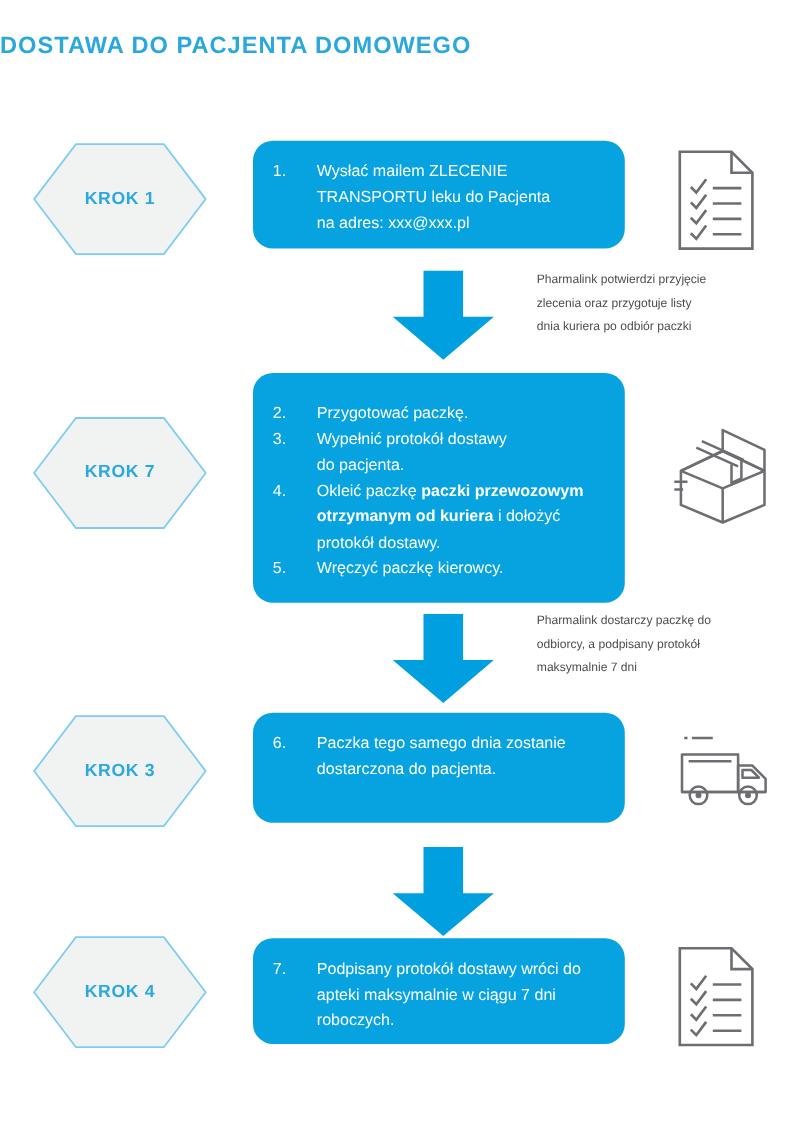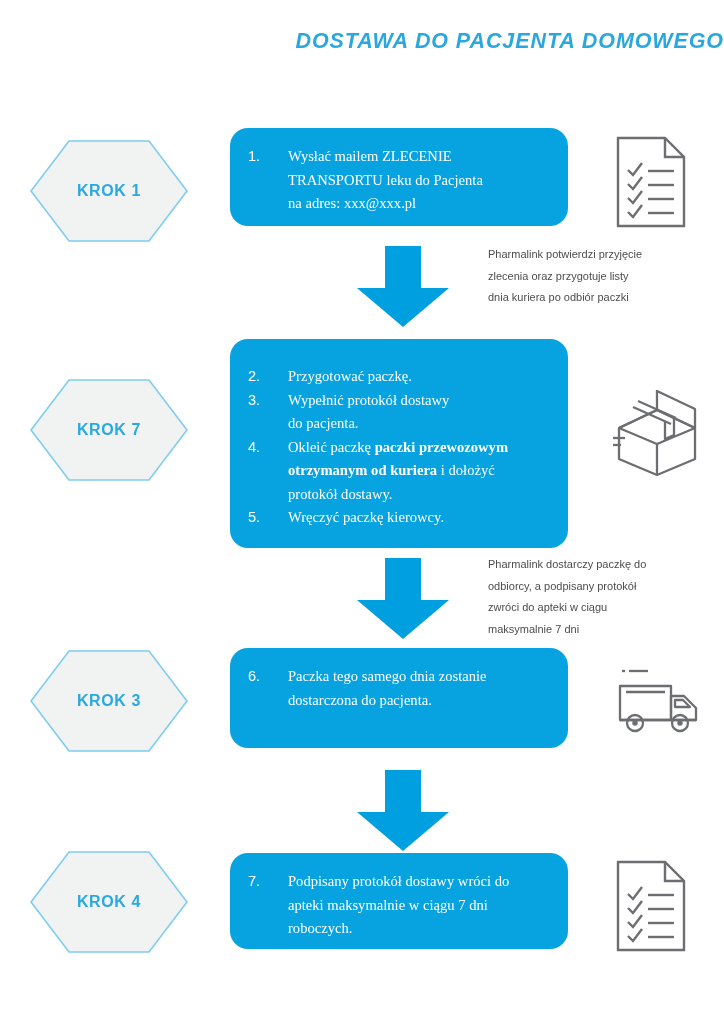--- a/index.html
+++ b/index.html
@@ -15,22 +15,21 @@
     font-family: "Liberation Sans", sans-serif;
     color: #4a4a4a;
   }
 
   
   .title-block {
     position: absolute;
     left: 0;
     top: 28px;
     width: 724px;
-    text-align: right;
-    font-style: italic;
+    text-align: left;
   }
   .title-line {
     font-family: "Liberation Sans", sans-serif;
     font-weight: bold;
     font-size: 21.5px;
     letter-spacing: 0.9px;
     color: #2aa8de;
     line-height: 27px;
     white-space: nowrap;
   }
@@ -78,21 +77,20 @@
     color: #ffffff;
   }
   .step-num {
     width: 40px;
     flex: 0 0 40px;
     font-size: 14.6px;
     line-height: 23.5px;
   }
   .step-text {
     flex: 1 1 auto;
-    font-family: Liberation Serif, serif;
   }
   .step-text b { font-weight: bold; }
 
   
   .arrow {
     position: absolute;
     width: 96px;
     height: 82px;
   }
 
@@ -110,21 +108,21 @@
     position: absolute;
   }
 </style>
 </head>
 <body>
 
 <div class="title-block">
   <div class="title-line">DOSTAWA DO PACJENTA DOMOWEGO</div>
 </div>
 
-<div class="hex" style="left:30px; top:140px;">
+<div class="hex" style="left:30px; top:130px;">
   <svg class="hex-shape" viewBox="0 0 158 102">
     <polygon points="39,1 119,1 157,51 119,101 39,101 1,51" fill="#f1f2f2" stroke="#7ecdf0" stroke-width="1.6"></polygon>
   </svg>
   <span class="hex-label">KROK 1</span>
 </div>
 
 <div class="hex" style="left:30px; top:379px;">
   <svg class="hex-shape" viewBox="0 0 158 102">
     <polygon points="39,1 119,1 157,51 119,101 39,101 1,51" fill="#f1f2f2" stroke="#7ecdf0" stroke-width="1.6"></polygon>
   </svg>
@@ -243,21 +241,20 @@
 
 <div class="arrow" style="left:355px; top:558px;">
   <svg width="96" height="82" viewBox="0 0 96 82">
     <polygon points="30,0 66,0 66,42 94,42 48,81 2,42 30,42" fill="#00a0e0"></polygon>
   </svg>
 </div>
 
 <div class="note" style="left:488px; top:554px;">
   <div>Pharmalink dostarczy paczkę do</div>
   <div>odbiorcy, a podpisany protokół</div>
-  <div>zwróci do apteki w ciągu</div>
   <div>maksymalnie 7 dni</div>
 </div>
 
 <div class="step-box" style="left:230px; top:648px; width:338px; height:100px;">
   <div class="step-list" style="top:17px;">
     <div class="step-item">
       <span class="step-num">6.</span>
       <span class="step-text">Paczka tego samego dnia zostanie</span>
     </div>
     <div class="step-item">

